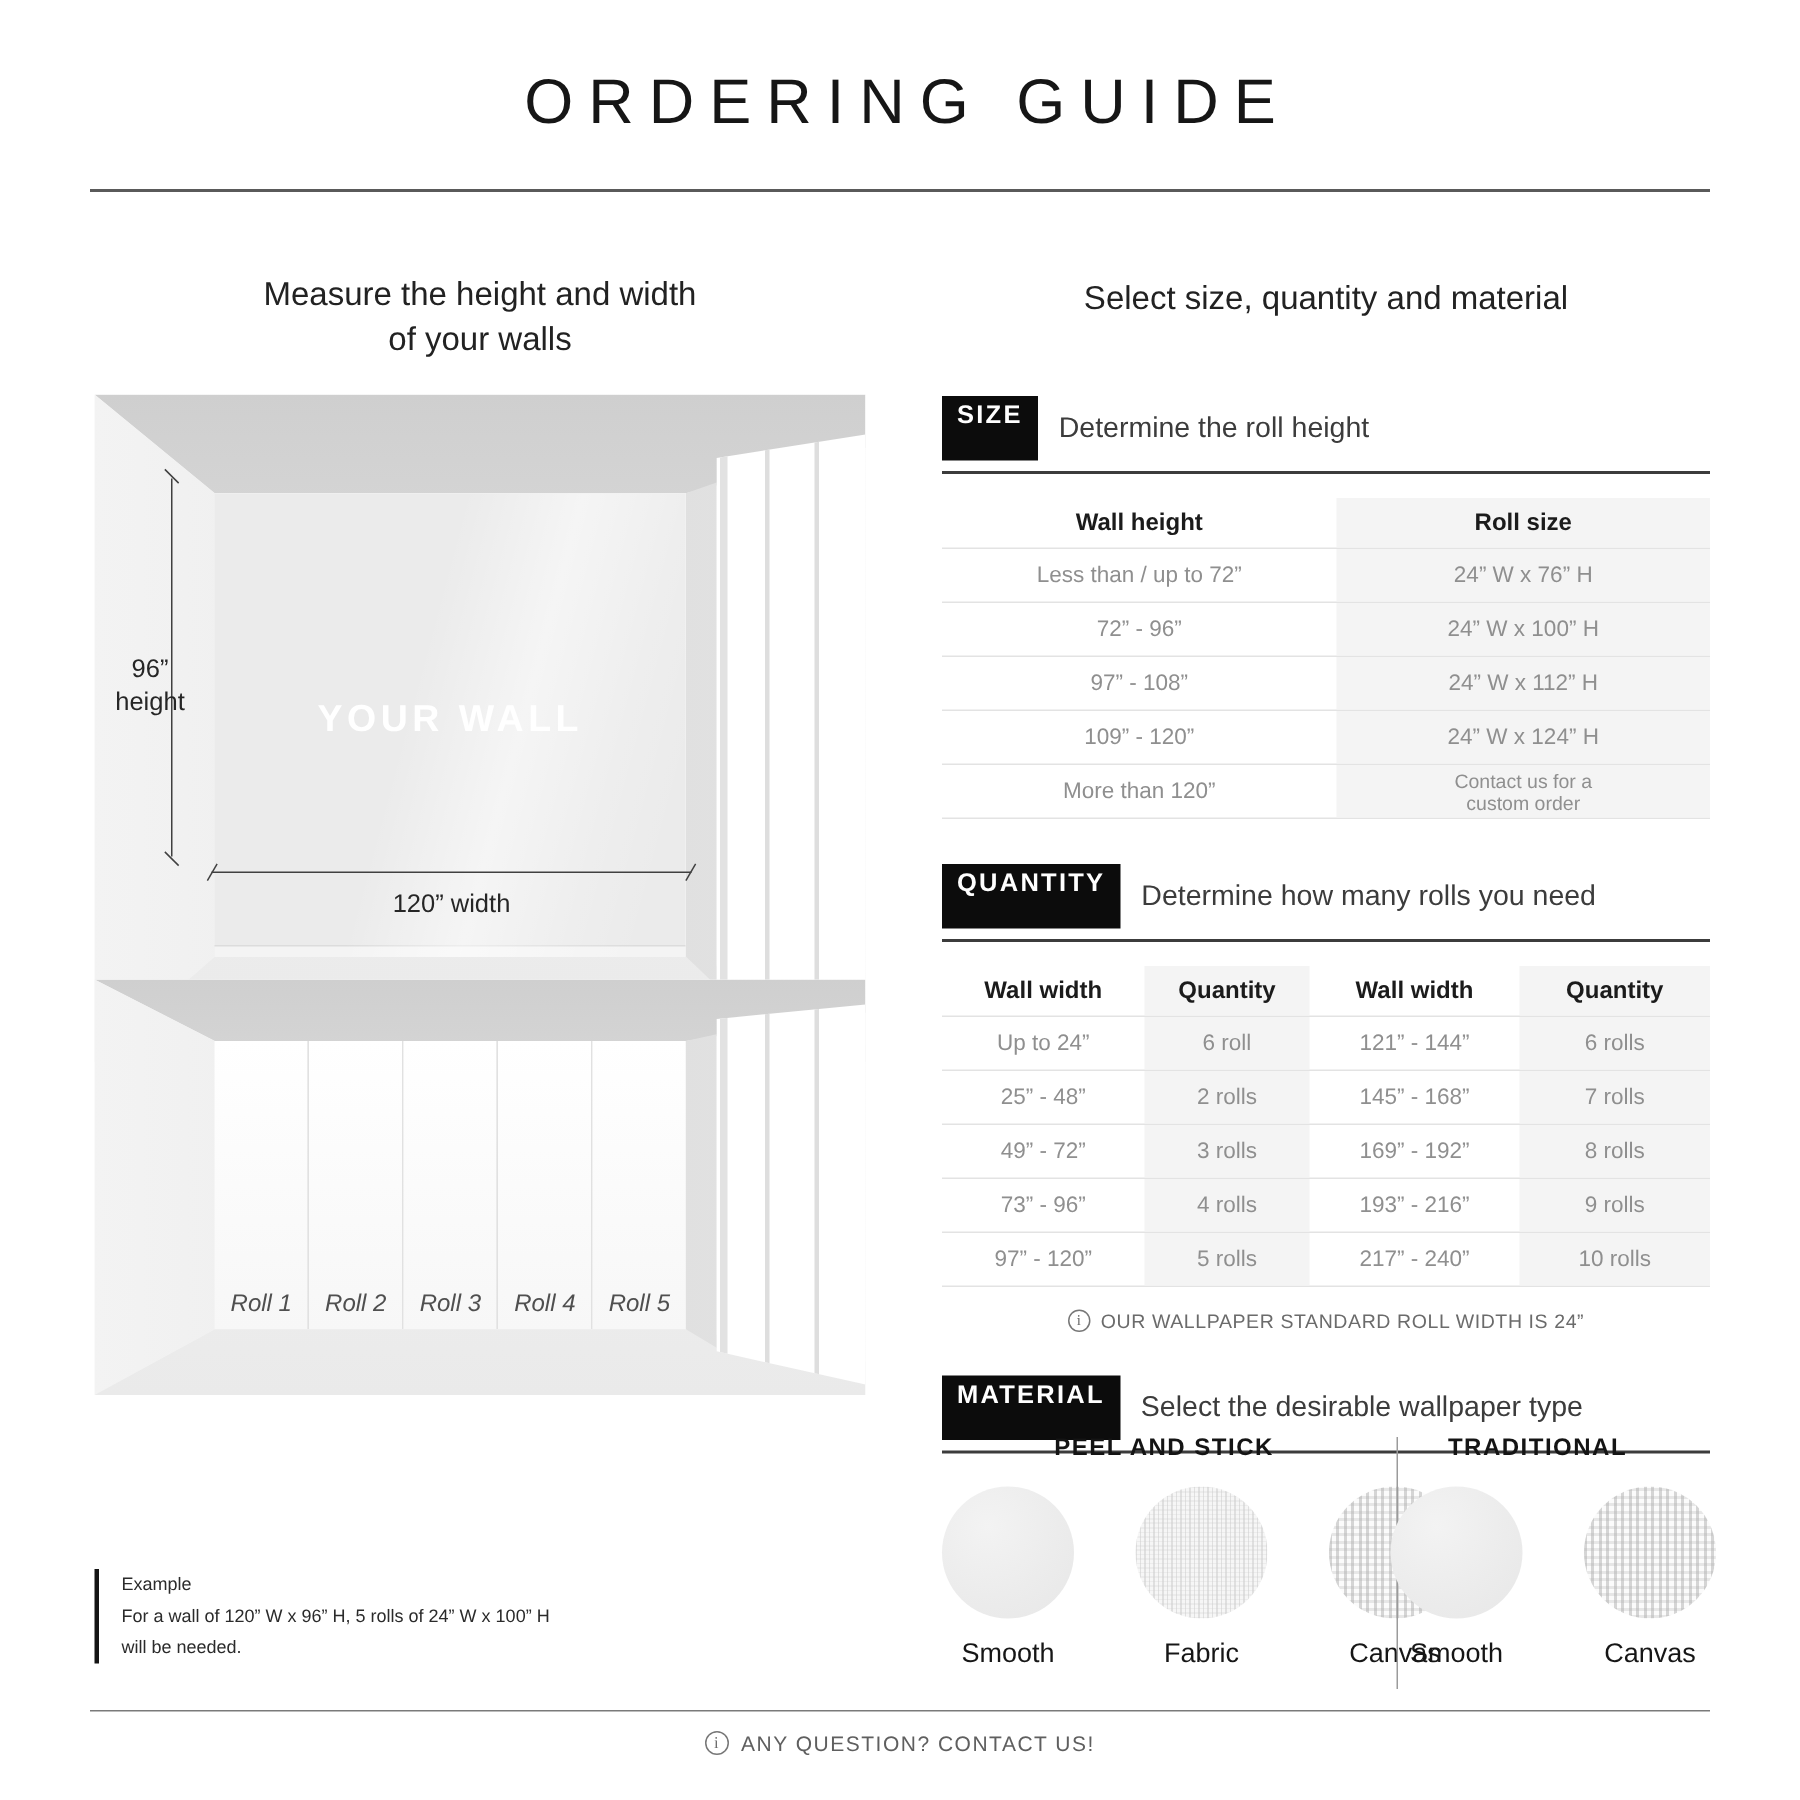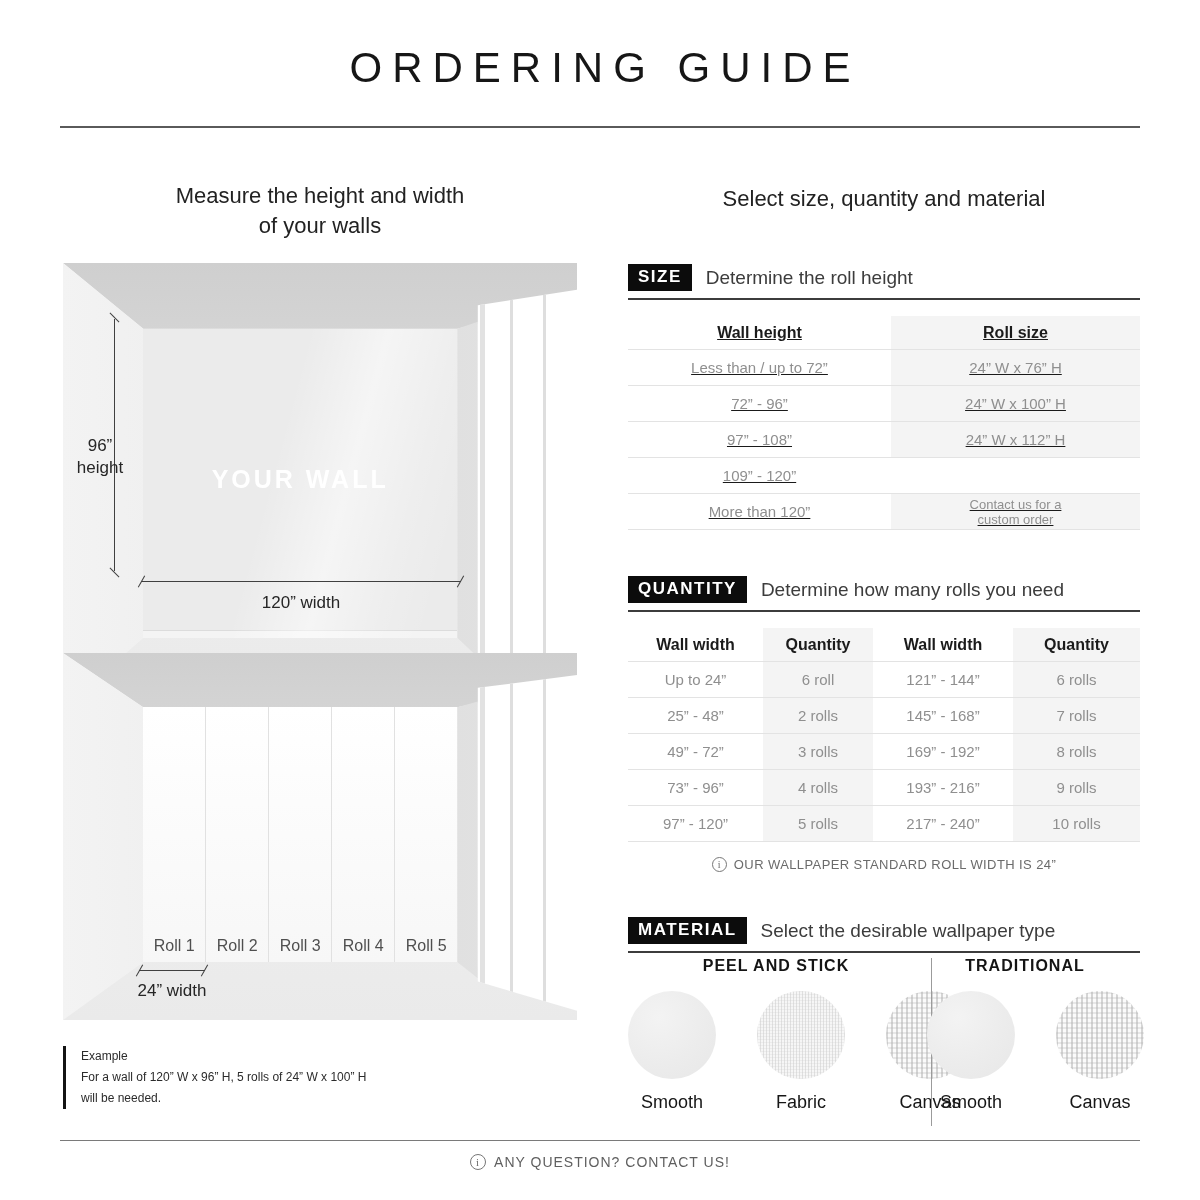--- a/index.html
+++ b/index.html
@@ -15,21 +15,21 @@
   .rule.bottom { top:1140px; background:#7a7a7a; height:1px; }
 
   
   .col-heading { position:absolute; text-align:center; font-size:22px; line-height:30px; font-weight:500; color:#222; }
   .col-heading.left { left:60px; top:181px; width:520px; }
   .col-heading.right { left:628px; top:184px; width:512px; }
 
   
   .room { position:absolute; left:63px; width:514px; background:#f7f7f7; overflow:hidden; }
   .room1 { top:263px; height:445px; }
-  .room2 { top:653px; height:367px; }
+  .room2 { top:653px; height:277px;font-style:italic; }
   .room > .layer { position:absolute; inset:0; }
   .r-ceiling { clip-path:polygon(0 0, 100% 0, 100% 8%, 76.7% 14.8%, 15.6% 14.8%);
     background:linear-gradient(180deg,#cfcfcf 0%,#e0e0e0 55%,#eaeaea 100%); }
   .r-leftwall { clip-path:polygon(0 0, 15.6% 14.8%, 15.6% 84.2%, 0 100%);
     background:linear-gradient(90deg,#f3f3f3,#e2e2e2); }
   .r-floor { clip-path:polygon(15.6% 84.2%, 76.7% 84.2%, 100% 92%, 100% 100%, 0 100%);
     background:linear-gradient(180deg,#e4e4e4 0%,#efefef 45%,#eaeaea 100%); }
   .r-edge { clip-path:polygon(76.7% 14.8%, 80.7% 13.2%, 80.7% 88.6%, 76.7% 84.2%);
     background:linear-gradient(90deg,#d7d7d7,#e3e3e3); }
   .r-window { clip-path:polygon(80.7% 9.5%, 100% 6%, 100% 97.5%, 80.7% 89.5%);
@@ -72,26 +72,26 @@
   
   .example { position:absolute; left:63px; top:1046px; width:505px;
     border-left:3px solid #141414; padding-left:15px;
     font-size:12px; line-height:21px; color:#2b2b2b; }
 
   
   .sec { position:absolute; left:628px; width:512px; }
   .sec-size { top:264px; } .sec-qty { top:576px; } .sec-mat { top:917px; }
   .sec-head { display:flex; align-items:center; border-bottom:2px solid #3c3c3c; padding-bottom:7px; }
   .sec-tag { background:#0c0c0c; color:#fff; font-size:17px; font-weight:700;
-    letter-spacing:1.5px; padding:3px 10px 4px; }
+    letter-spacing:1.5px; padding:3px 10px 20px; }
   .sec-desc { margin-left:14px; font-size:19px; color:#3c3c3c; }
 
   .tbl { margin-top:16px; }
   .trow { display:grid; border-bottom:1px solid #e3e3e3; }
-  .size-grid { grid-template-columns:263px 249px;text-decoration:underline; }
+  .size-grid { grid-template-columns:263px 249px; }
   .qty-grid { grid-template-columns:135px 110px 140px 127px; }
   .cell { display:flex; align-items:center; justify-content:center; text-align:center;
     min-height:35px; font-size:15px; color:#8f8f8f; padding:2px 4px; }
   .trow.head .cell { min-height:33px; font-size:16px; font-weight:700; color:#1b1b1b; }
   .cell.shade { background:#f4f4f4; }
   .cell.small { font-size:13px; line-height:15px; }
 
   .tbl-note { margin-top:15px; display:flex; align-items:center; justify-content:center; gap:7px;
     font-size:13px; letter-spacing:.4px; color:#6b6b6b; }
   .info-icon { display:inline-flex; align-items:center; justify-content:center;
@@ -215,20 +215,21 @@
       <div class="trow size-grid">
         <div class="cell">72” - 96”</div>
         <div class="cell shade">24” W x 100” H</div>
       </div>
       <div class="trow size-grid">
         <div class="cell">97” - 108”</div>
         <div class="cell shade">24” W x 112” H</div>
       </div>
       <div class="trow size-grid">
         <div class="cell">109” - 120”</div>
+        <div class="cell shade">24” W x 124” H</div>
       </div>
       <div class="trow size-grid">
         <div class="cell">More than 120”</div>
         <div class="cell shade small">
           <span>
             <span>Contact us for a</span><br>
             <span>custom order</span>
           </span>
         </div>
       </div>

